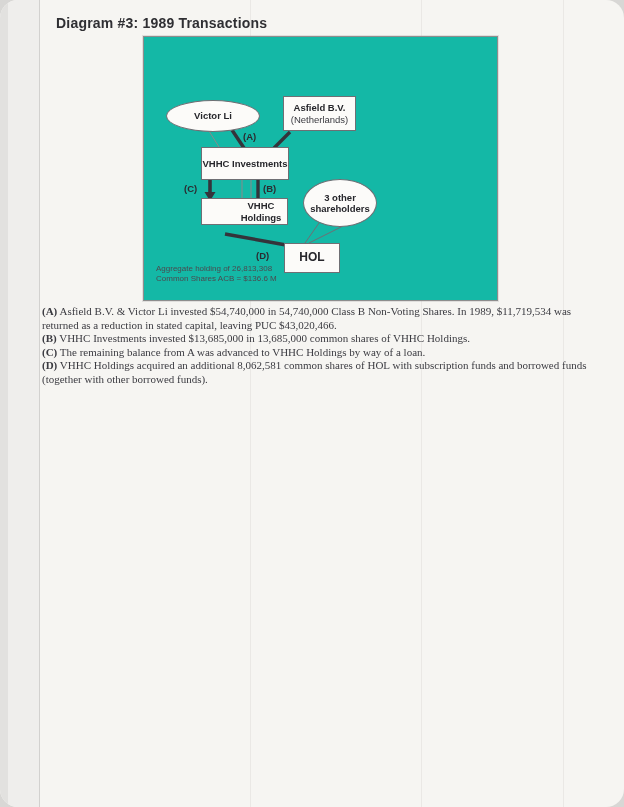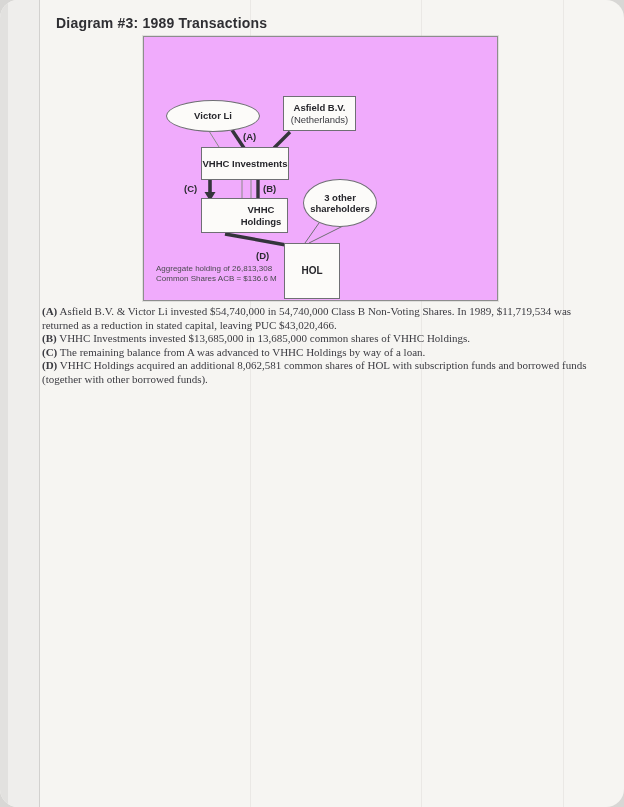--- a/index.html
+++ b/index.html
@@ -19,21 +19,21 @@
   .fold-3{left:563px;}
 
   .doc-title{
     position:absolute;left:56px;top:15px;
     font-size:14px;font-weight:bold;letter-spacing:.2px;color:#2f2f33;
   }
 
   
   .diagram-frame{
     position:absolute;left:143px;top:36px;width:353px;height:263px;
-    border:1px solid #8d8d8d;background:#f0abfc;
+    border:1px solid #8d8d8d;background:#14b8a6;
     box-shadow:0 0 0 1px rgba(160,160,160,.25);
   }
   .frame-svg{position:absolute;left:0;top:0;width:353px;height:263px;}
 
   .node{
     position:absolute;background:#fcfbf9;border:1px solid #6f6f74;
     display:flex;flex-direction:column;align-items:center;justify-content:center;
     color:#26262b;font-weight:bold;font-size:9.5px;line-height:11.5px;text-align:center;
     box-sizing:border-box;
   }
@@ -99,30 +99,30 @@
 
     <div class="node" style="left:139px;top:59px;width:73px;height:35px;align-items:center;">
       <span>Asfield B.V.</span>
       <span class="sub">(Netherlands)</span>
     </div>
 
     <div class="node" style="left:57px;top:110px;width:88px;height:33px;">
       <span>VHHC Investments</span>
     </div>
 
-    <div class="node" style="left:57px;top:161px;width:87px;height:35px;padding-left:33px;">
+    <div class="node" style="left:57px;top:161px;width:87px;height:27px;padding-left:33px;">
       <span>VHHC Holdings</span>
     </div>
 
     <div class="node ellipse" style="left:159px;top:142px;width:74px;height:48px;">
       <span>3 other</span>
       <span>shareholders</span>
     </div>
 
-    <div class="node" style="left:140px;top:206px;width:56px;height:56px;font-size:10px;">
+    <div class="node" style="left:140px;top:206px;width:56px;height:30px;font-size:12px;">
       <span>HOL</span>
     </div>
 
     <div class="edge-label" style="left:99px;top:94px;">(A)</div>
     <div class="edge-label" style="left:40px;top:146px;">(C)</div>
     <div class="edge-label" style="left:119px;top:146px;">(B)</div>
     <div class="edge-label" style="left:112px;top:213px;">(D)</div>
 
     <div class="agg-note">
       <div>Aggregate holding of 26,813,308</div>

